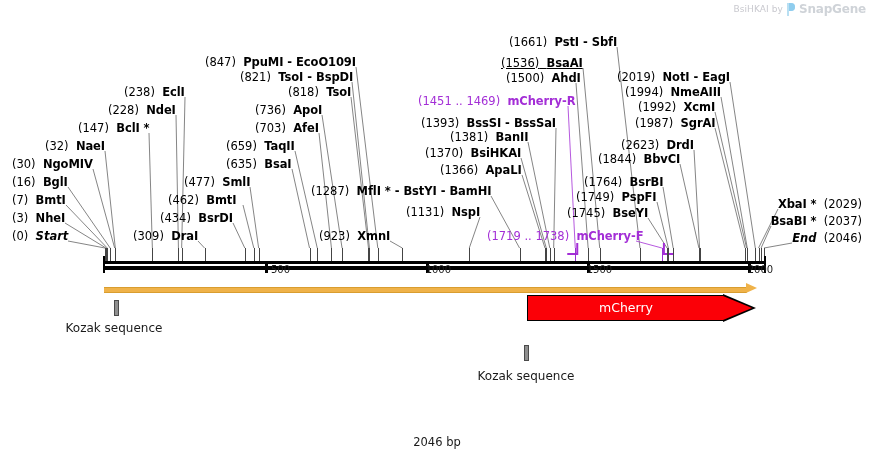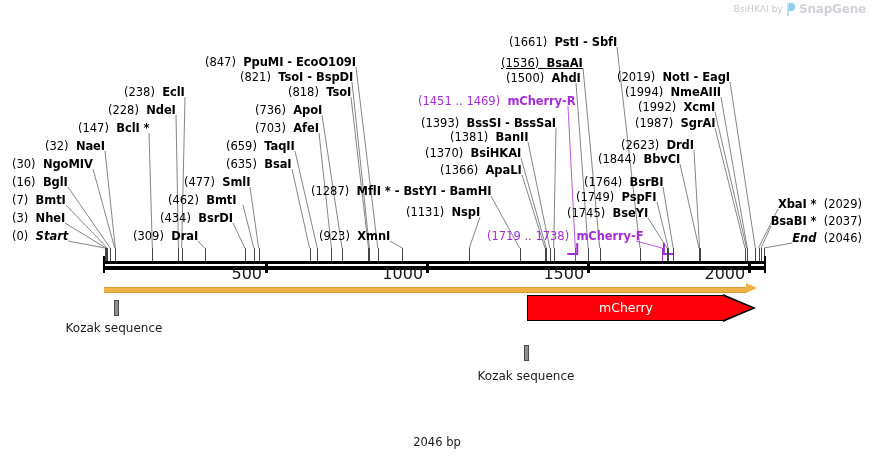--- a/index.html
+++ b/index.html
@@ -27,22 +27,22 @@
     background:#000;border-top:1px solid #000;border-bottom:1px solid #000;
   }
   .axis-bar::after{
     content:"";position:absolute;left:0;top:2px;width:100%;height:2px;background:#fff;
   }
   .axis-cap{position:absolute;top:256px;width:2px;height:17px;background:#000;}
   .tickmark{position:absolute;top:248px;width:1px;height:13px;background:#444;}
   .tickmark.purple{background:#9a2ed0;}
   .scale-tick{position:absolute;top:262px;width:3px;height:11px;background:#000;}
   .scale-label{
-    position:absolute;top:264px;font-size:16px;color:#1a1a1a;
-    transform:translateX(-100%);padding-right:3px;white-space:nowrap;
+    position:absolute;top:264px;font-size:10px;color:#1a1a1a;
+    transform:translateX(-100%);padding-right:3px;white-space:nowrap;margin-left:28px;
   }
 
   
   .leaders{position:absolute;left:0;top:0;width:874px;height:458px;pointer-events:none;}
 
   
   .site{
     position:absolute;white-space:nowrap;font-size:11.5px;color:#000;
     line-height:13px;
   }

